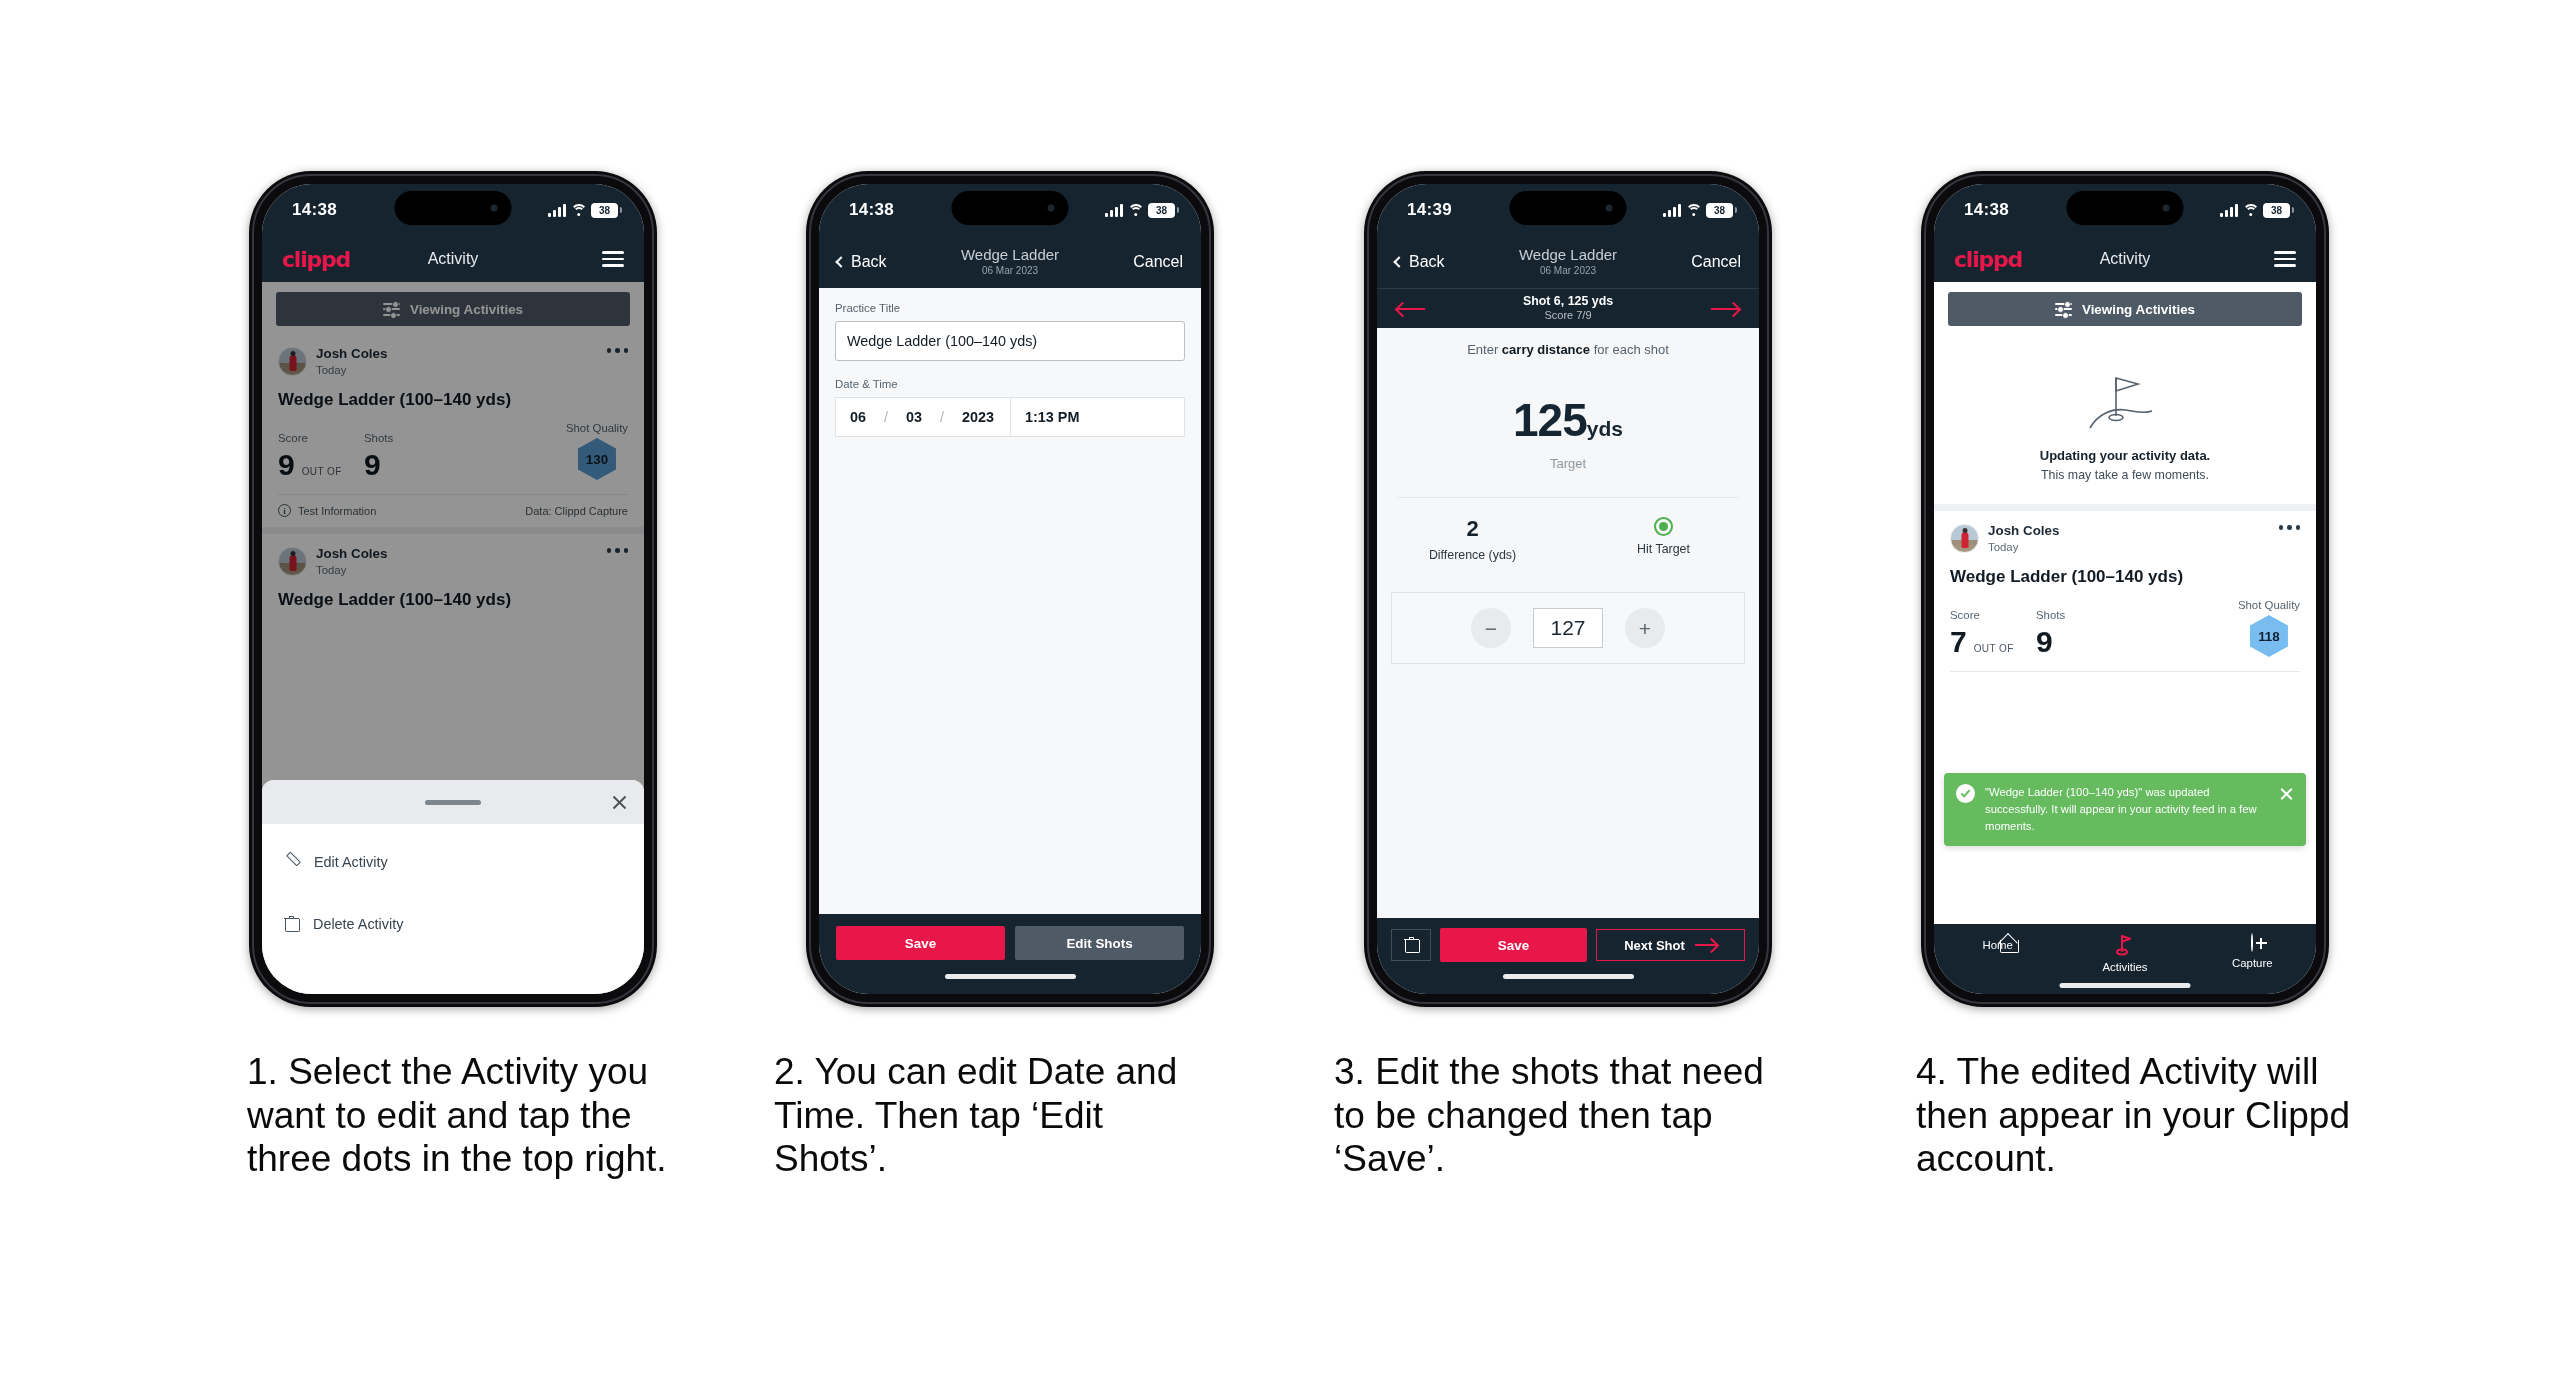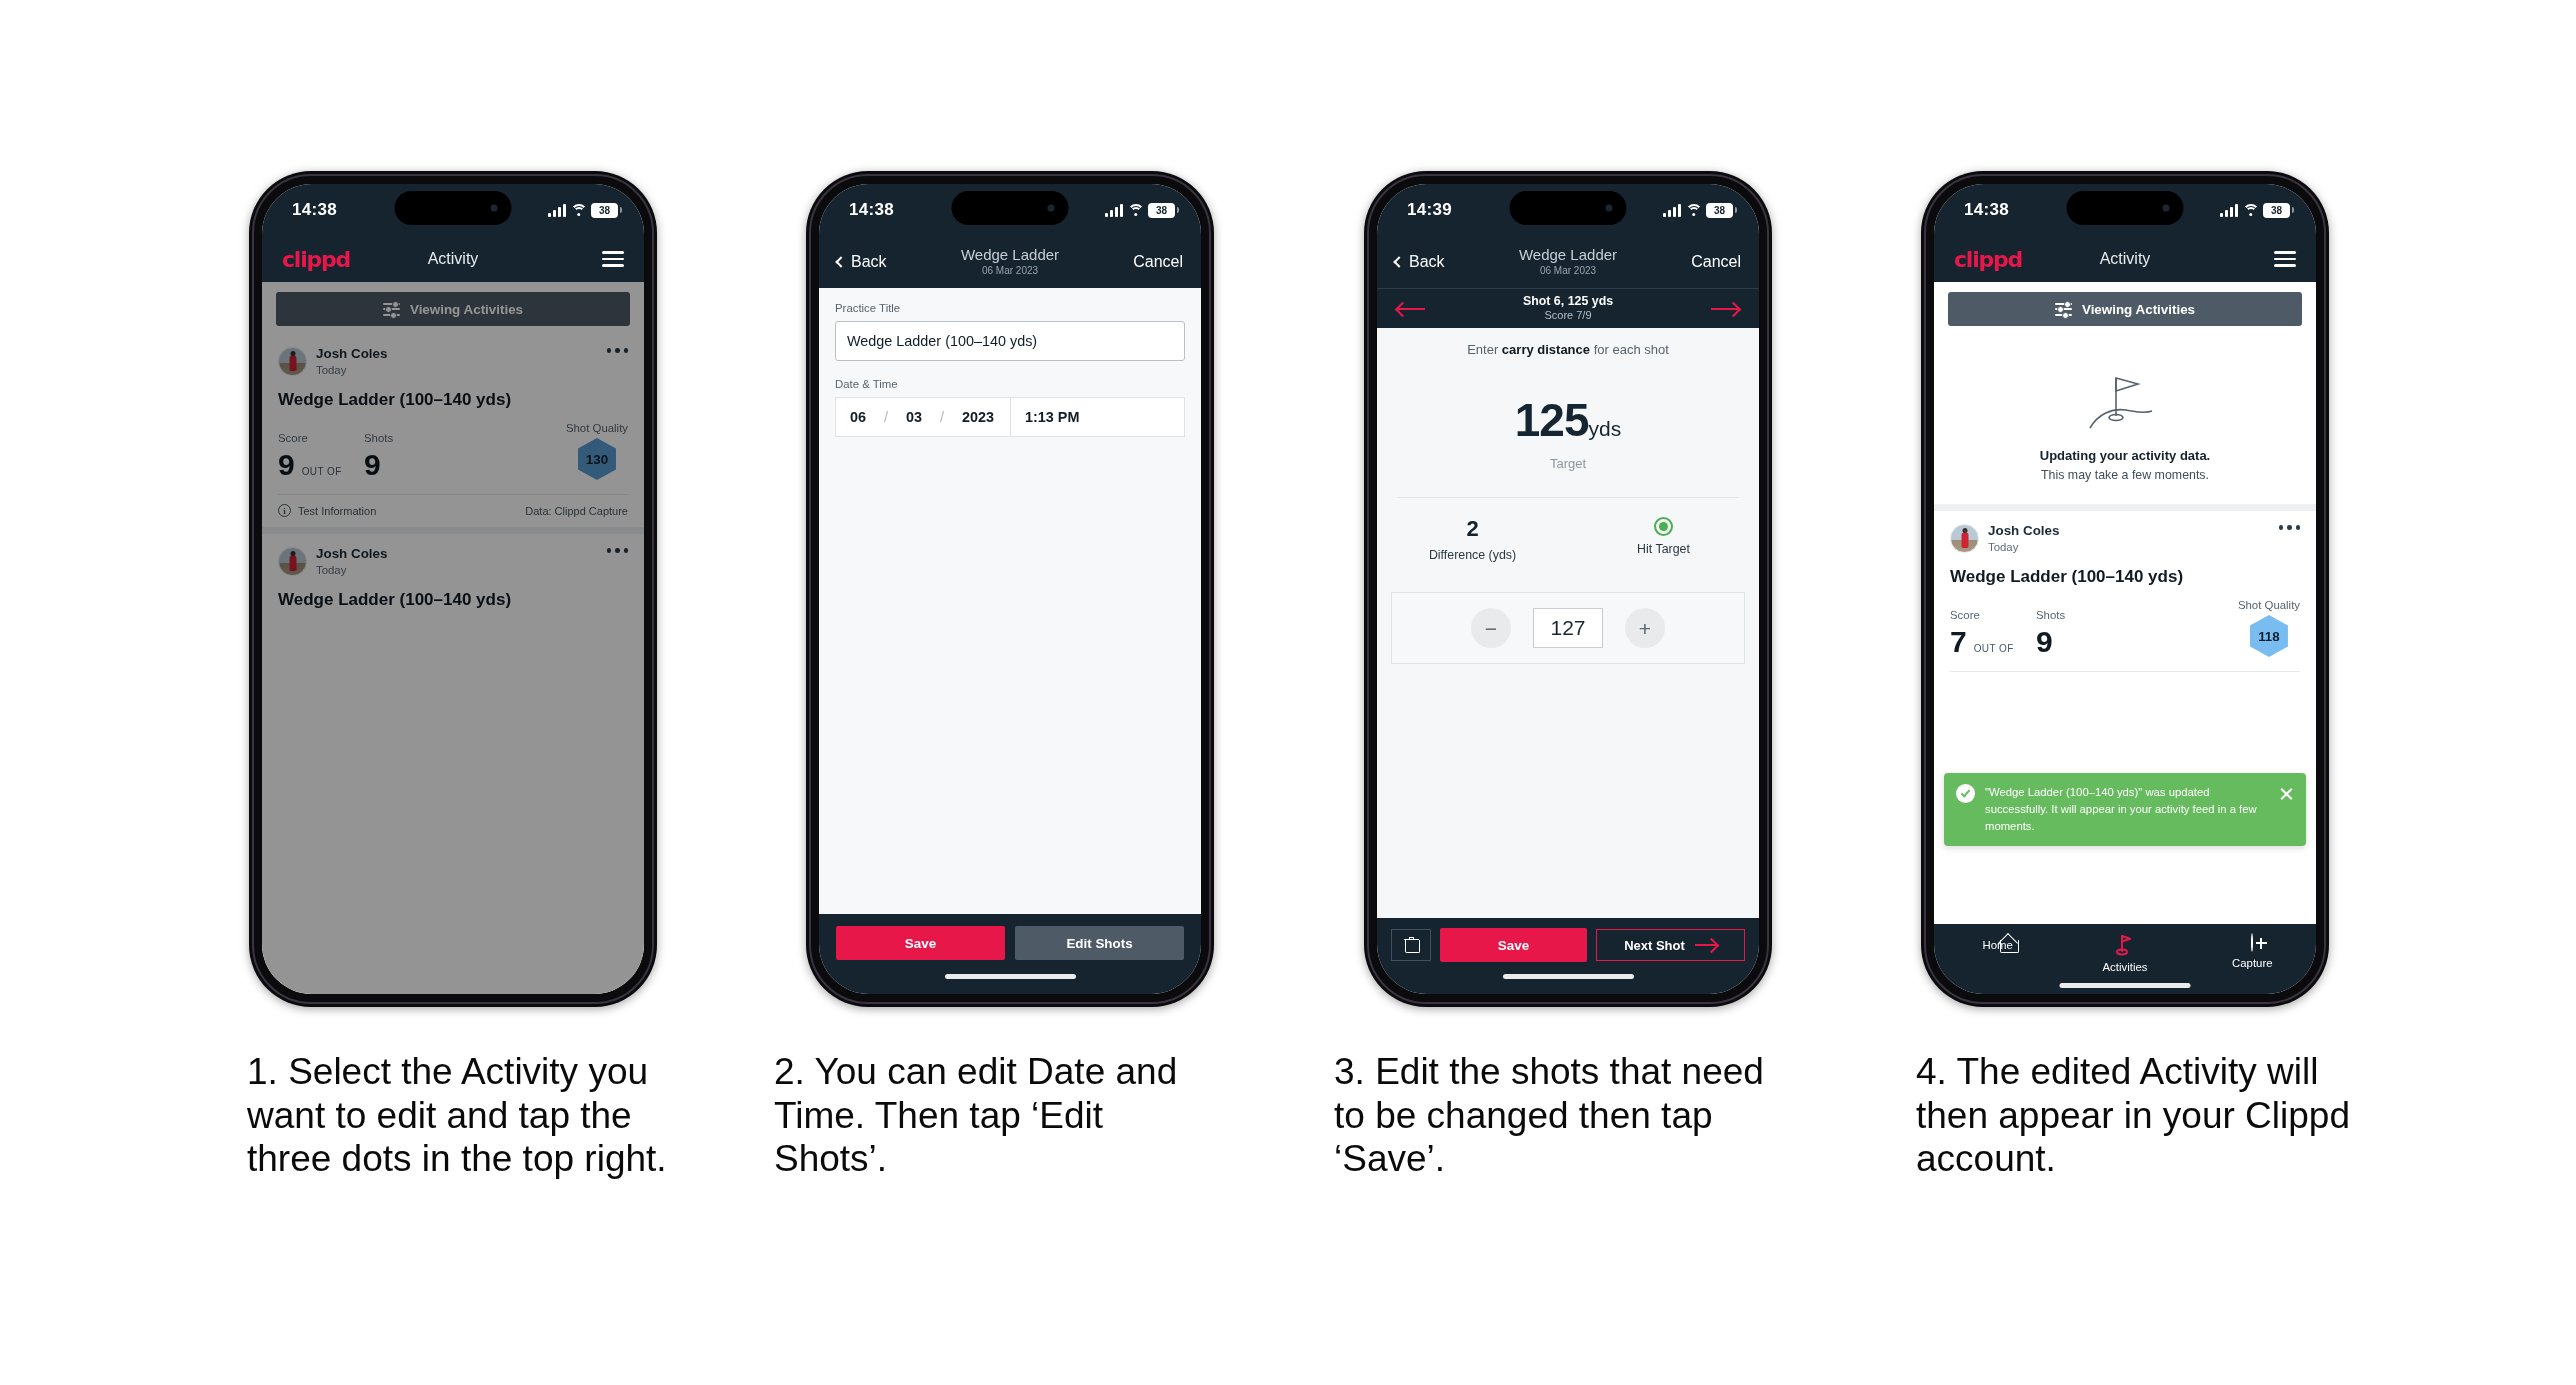--- a/index.html
+++ b/index.html
@@ -280,21 +280,21 @@
   .homebar {
     flex: 0 0 22px; background:#16242f; display:flex; align-items:flex-start; justify-content:center;
   }
   .homebar i { width: 131px; height: 5px; background:#e9ebed; border-radius: 3px; margin-top:2px; }
 
   
   .enter-line { text-align:center; font-size: 13px; color:#55626d; padding: 14px 0 0; }
   .enter-line b { color:#0f1a22; }
   .target-wrap { text-align:center; padding-top: 36px; }
   .target-num { font-size: 46px; font-weight: bold; color:#152532; letter-spacing:-1px; }
-  .target-unit { font-size: 21px; font-weight: normal; color:#152532; }
+  .target-unit { font-size: 21px; font-weight: bold; color:#152532; }
   .target-lbl { font-size: 13px; color:#8d979f; margin-top: 9px; }
   .hr { height:1px; background:#e4e7ea; margin: 26px 20px 0; }
   .two-col { display:flex; padding: 18px 0 0; }
   .two-col > div { flex: 1 1 0; text-align:center; }
   .diff-num { font-size: 22px; font-weight: bold; color:#15212b; }
   .col-lbl { font-size: 12.4px; color:#2b3842; margin-top: 6px; }
   .ring {
     width: 19px; height: 19px; border-radius:50%; border: 2.4px solid #4caf50;
     display:flex; align-items:center; justify-content:center; margin: 1px auto 0;
   }
@@ -495,20 +495,36 @@
                 <i></i>
                 <i></i>
                 <i></i>
               </span>
           </div>
           <div class="act-title">Wedge Ladder (100–140 yds)</div>
         </div>
 
         <div class="dim"></div>
 
+        <div class="sheet">
+          <div class="sheet-head">
+            <span class="grabber"></span>
+            <span class="sheet-x"></span>
+          </div>
+          <div class="sheet-item">
+            <span class="pencil-icon"></span>
+            <span>Edit Activity</span>
+          </div>
+          <div class="sheet-item">
+            <span class="trash-icon">
+                <span class="trash-lid"></span>
+              </span>
+            <span>Delete Activity</span>
+          </div>
+        </div>
       </div>
     </div>
   </div>
 
   <div class="phone" style="left:806px; top:171px;">
     <div class="screen">
 
       <div class="statusbar">
         <span class="sb-time">14:38</span>
         <div class="notch">

